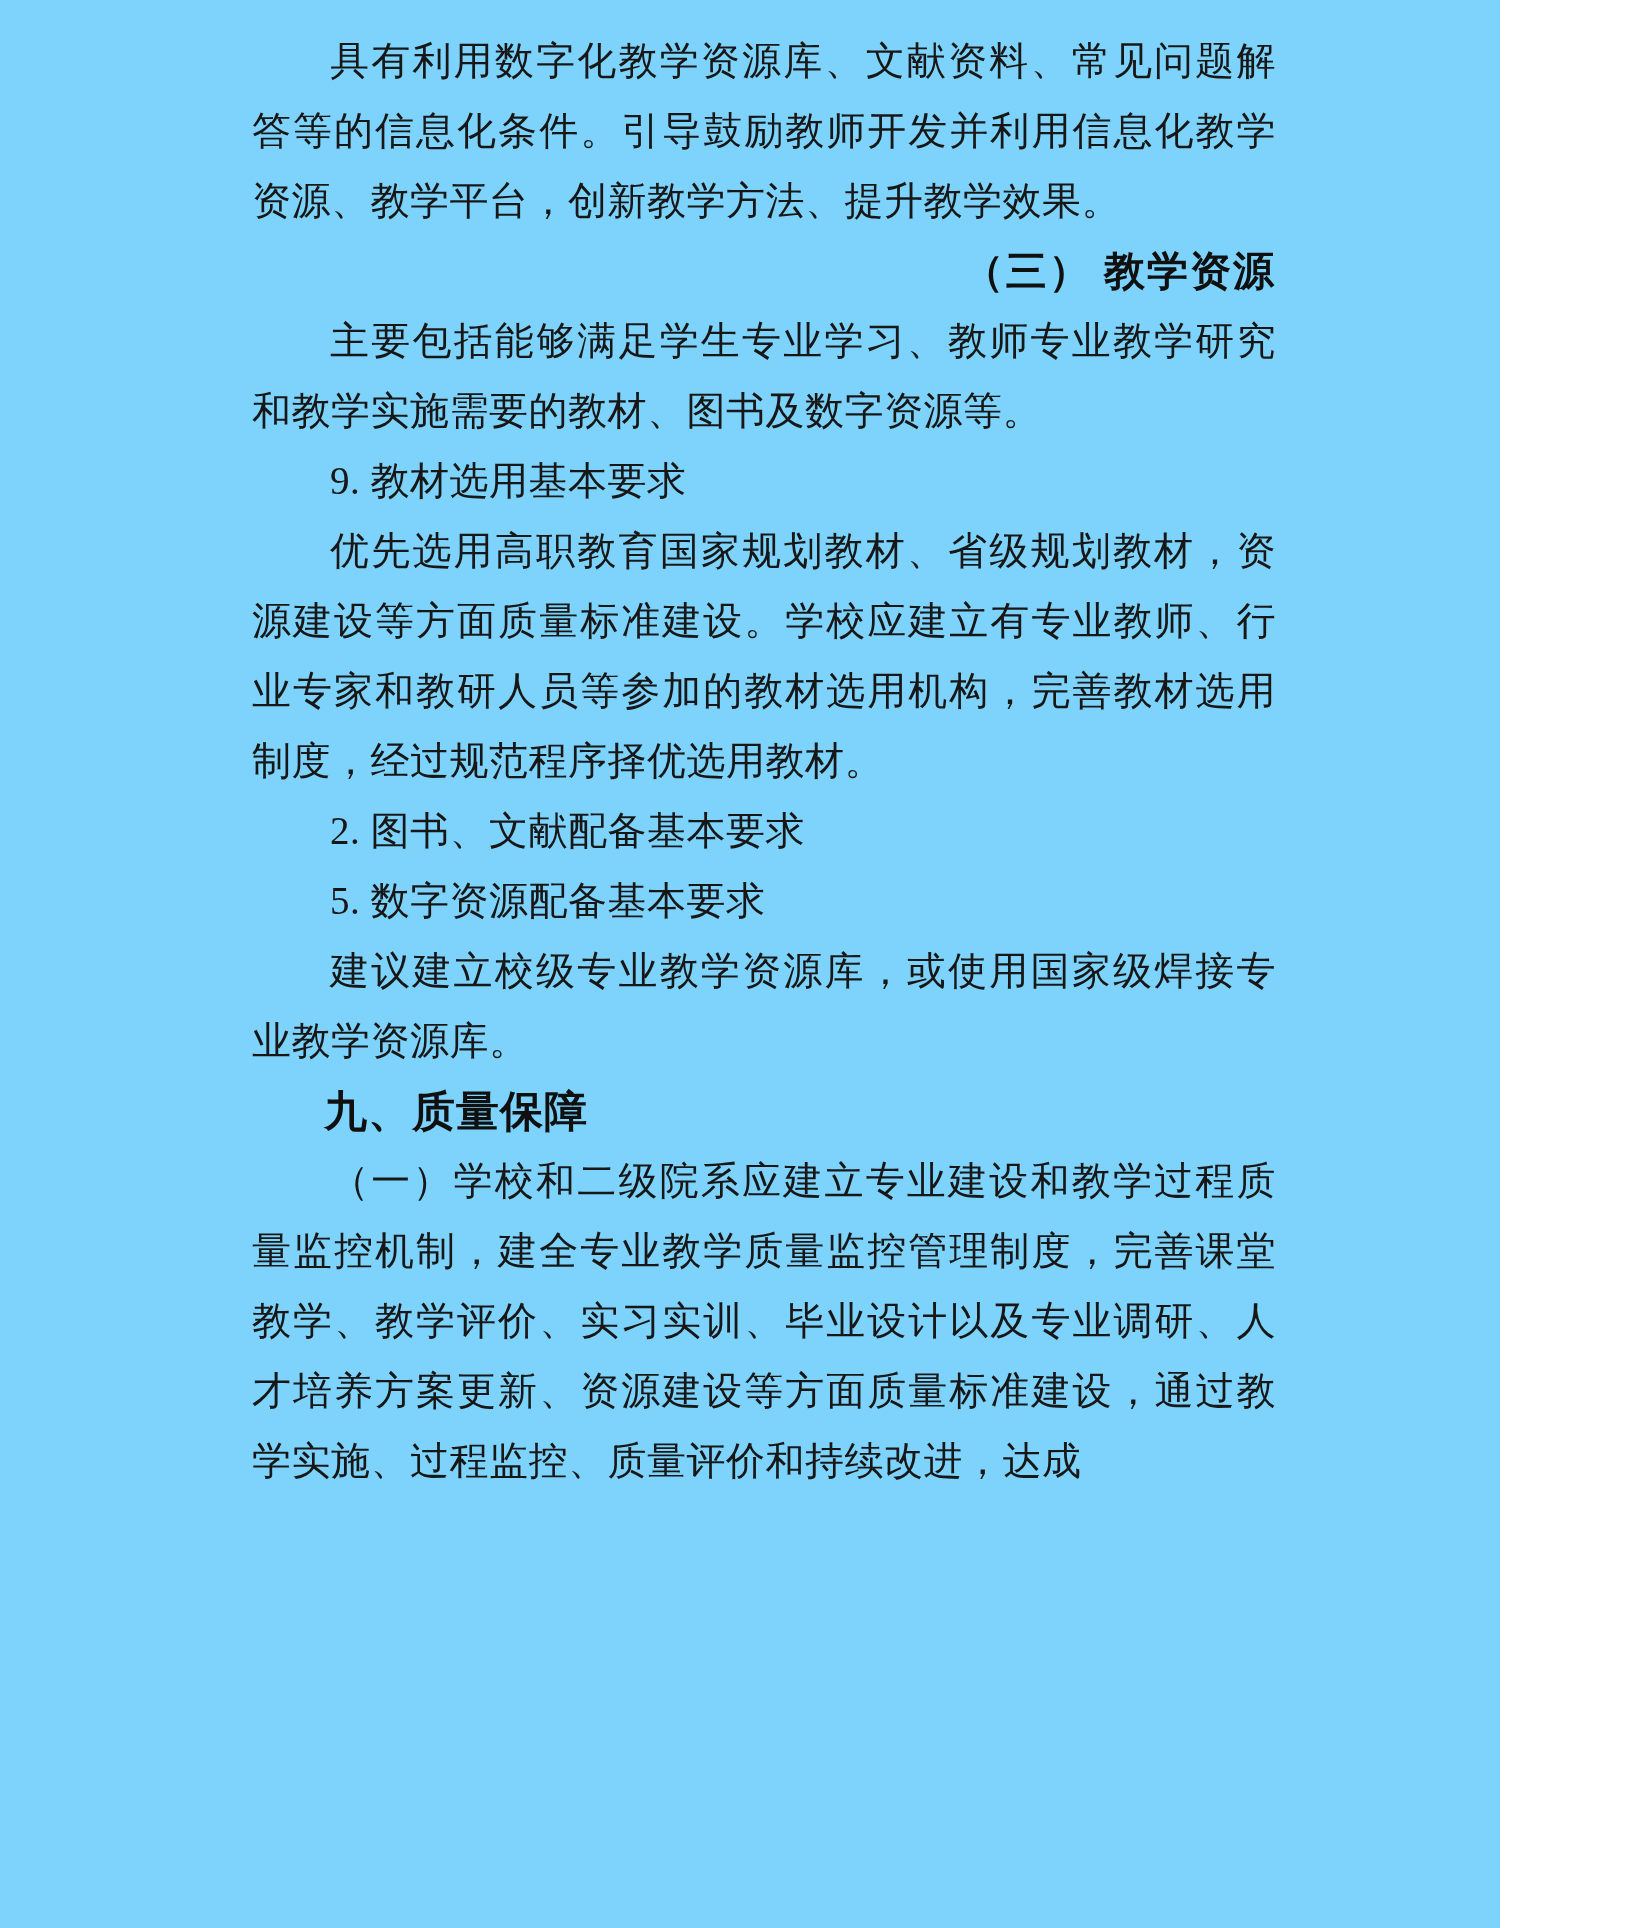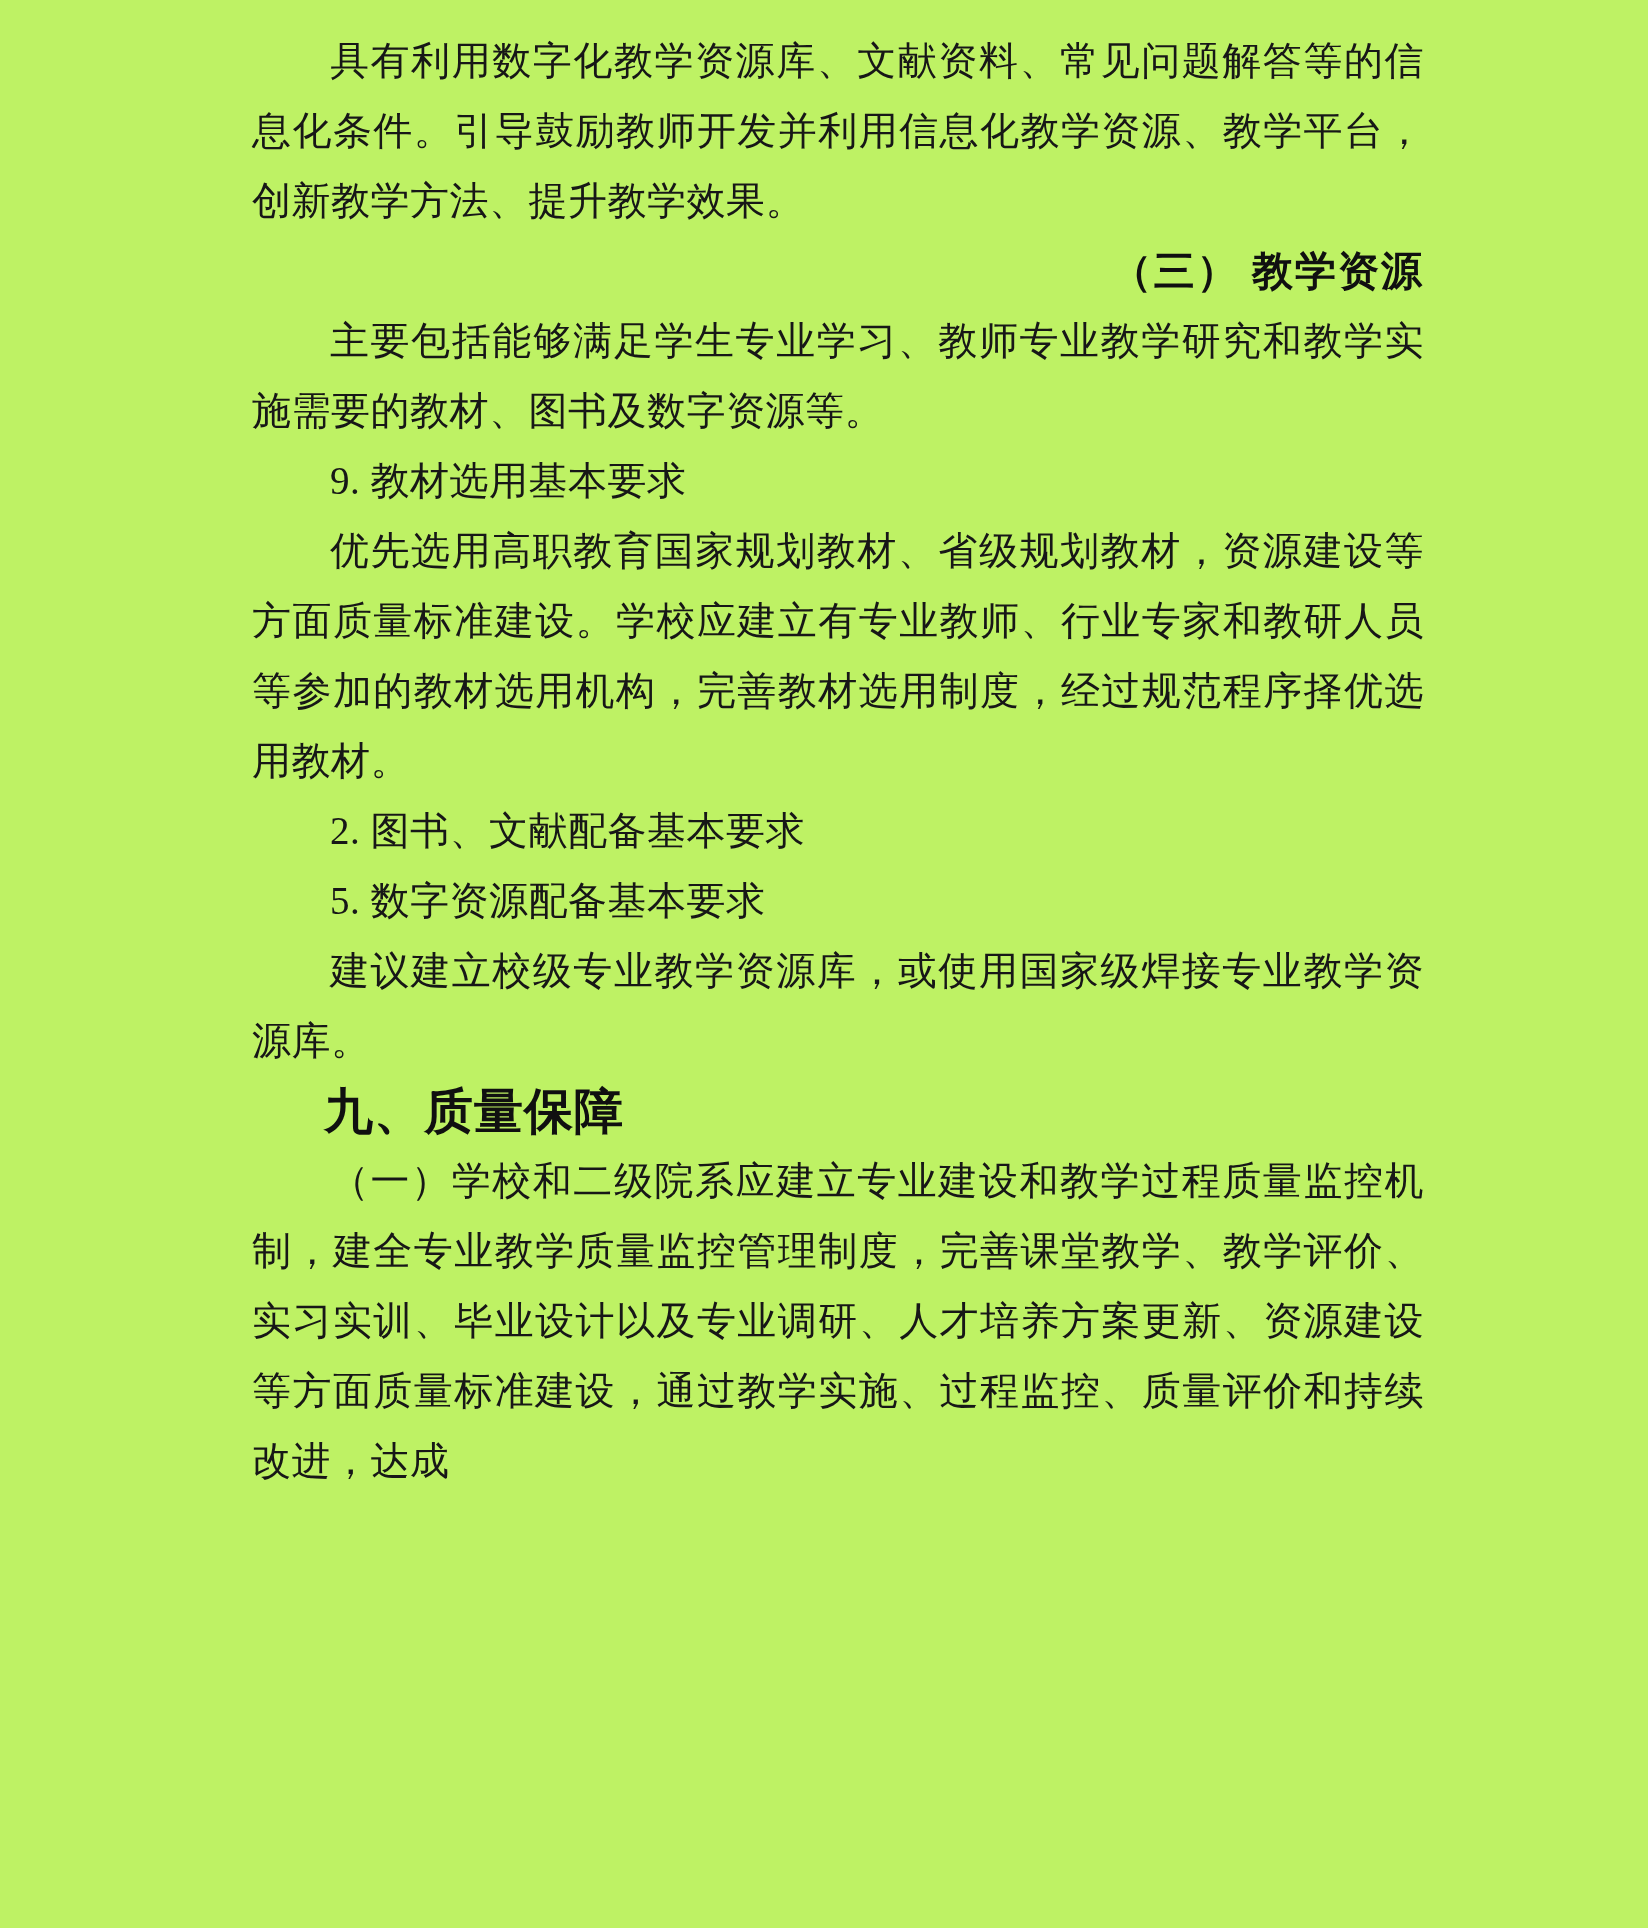--- a/index.html
+++ b/index.html
@@ -2,25 +2,25 @@
 <html><head>
 <meta charset="utf-8">
 <style>
   html, body {
     margin: 0;
     padding: 0;
     background: #ffffff;
   }
   .page {
     position: relative;
-    width: 1648px;
+    width: 1500px;
     height: 1928px;
     box-sizing: border-box;
     padding: 26px 224px 0 252px;
-    background: #bef264;
+    background: #7dd3fc;
     overflow: hidden;
   }
   .body-par {
     margin: 0;
     font-family: "Liberation Serif", "DejaVu Serif", serif;
     font-size: 39px;
     line-height: 70px;
     color: #171717;
     text-align: justify;
     text-justify: inter-character;
@@ -36,21 +36,21 @@
     line-height: 70px;
     font-weight: bold;
     color: #101010;
     text-indent: 72px;
     letter-spacing: 2px;
     text-align: right;
   }
   .h-hei {
     margin: 0;
     font-family: "Liberation Sans", "DejaVu Sans", sans-serif;
-    font-size: 49px;
+    font-size: 43px;
     line-height: 70px;
     font-weight: bold;
     color: #101010;
     text-indent: 72px;
     letter-spacing: 1px;
   }
 </style>
 </head>
 <body>
 

